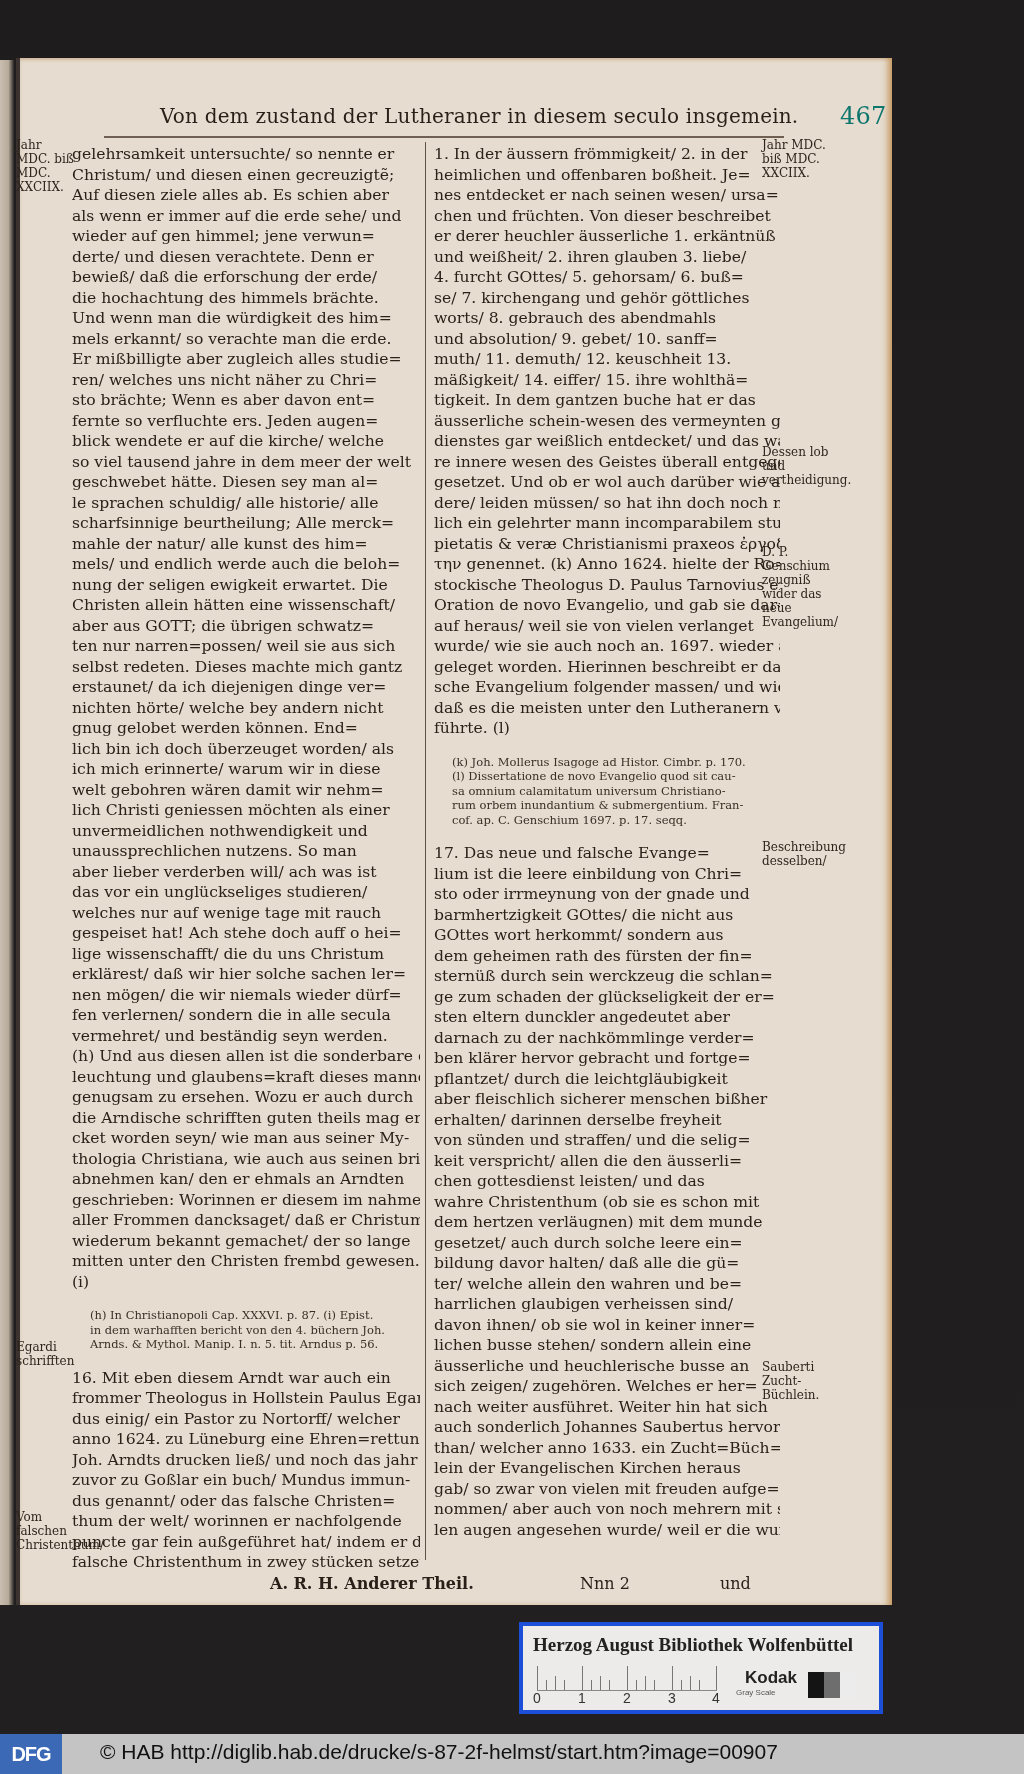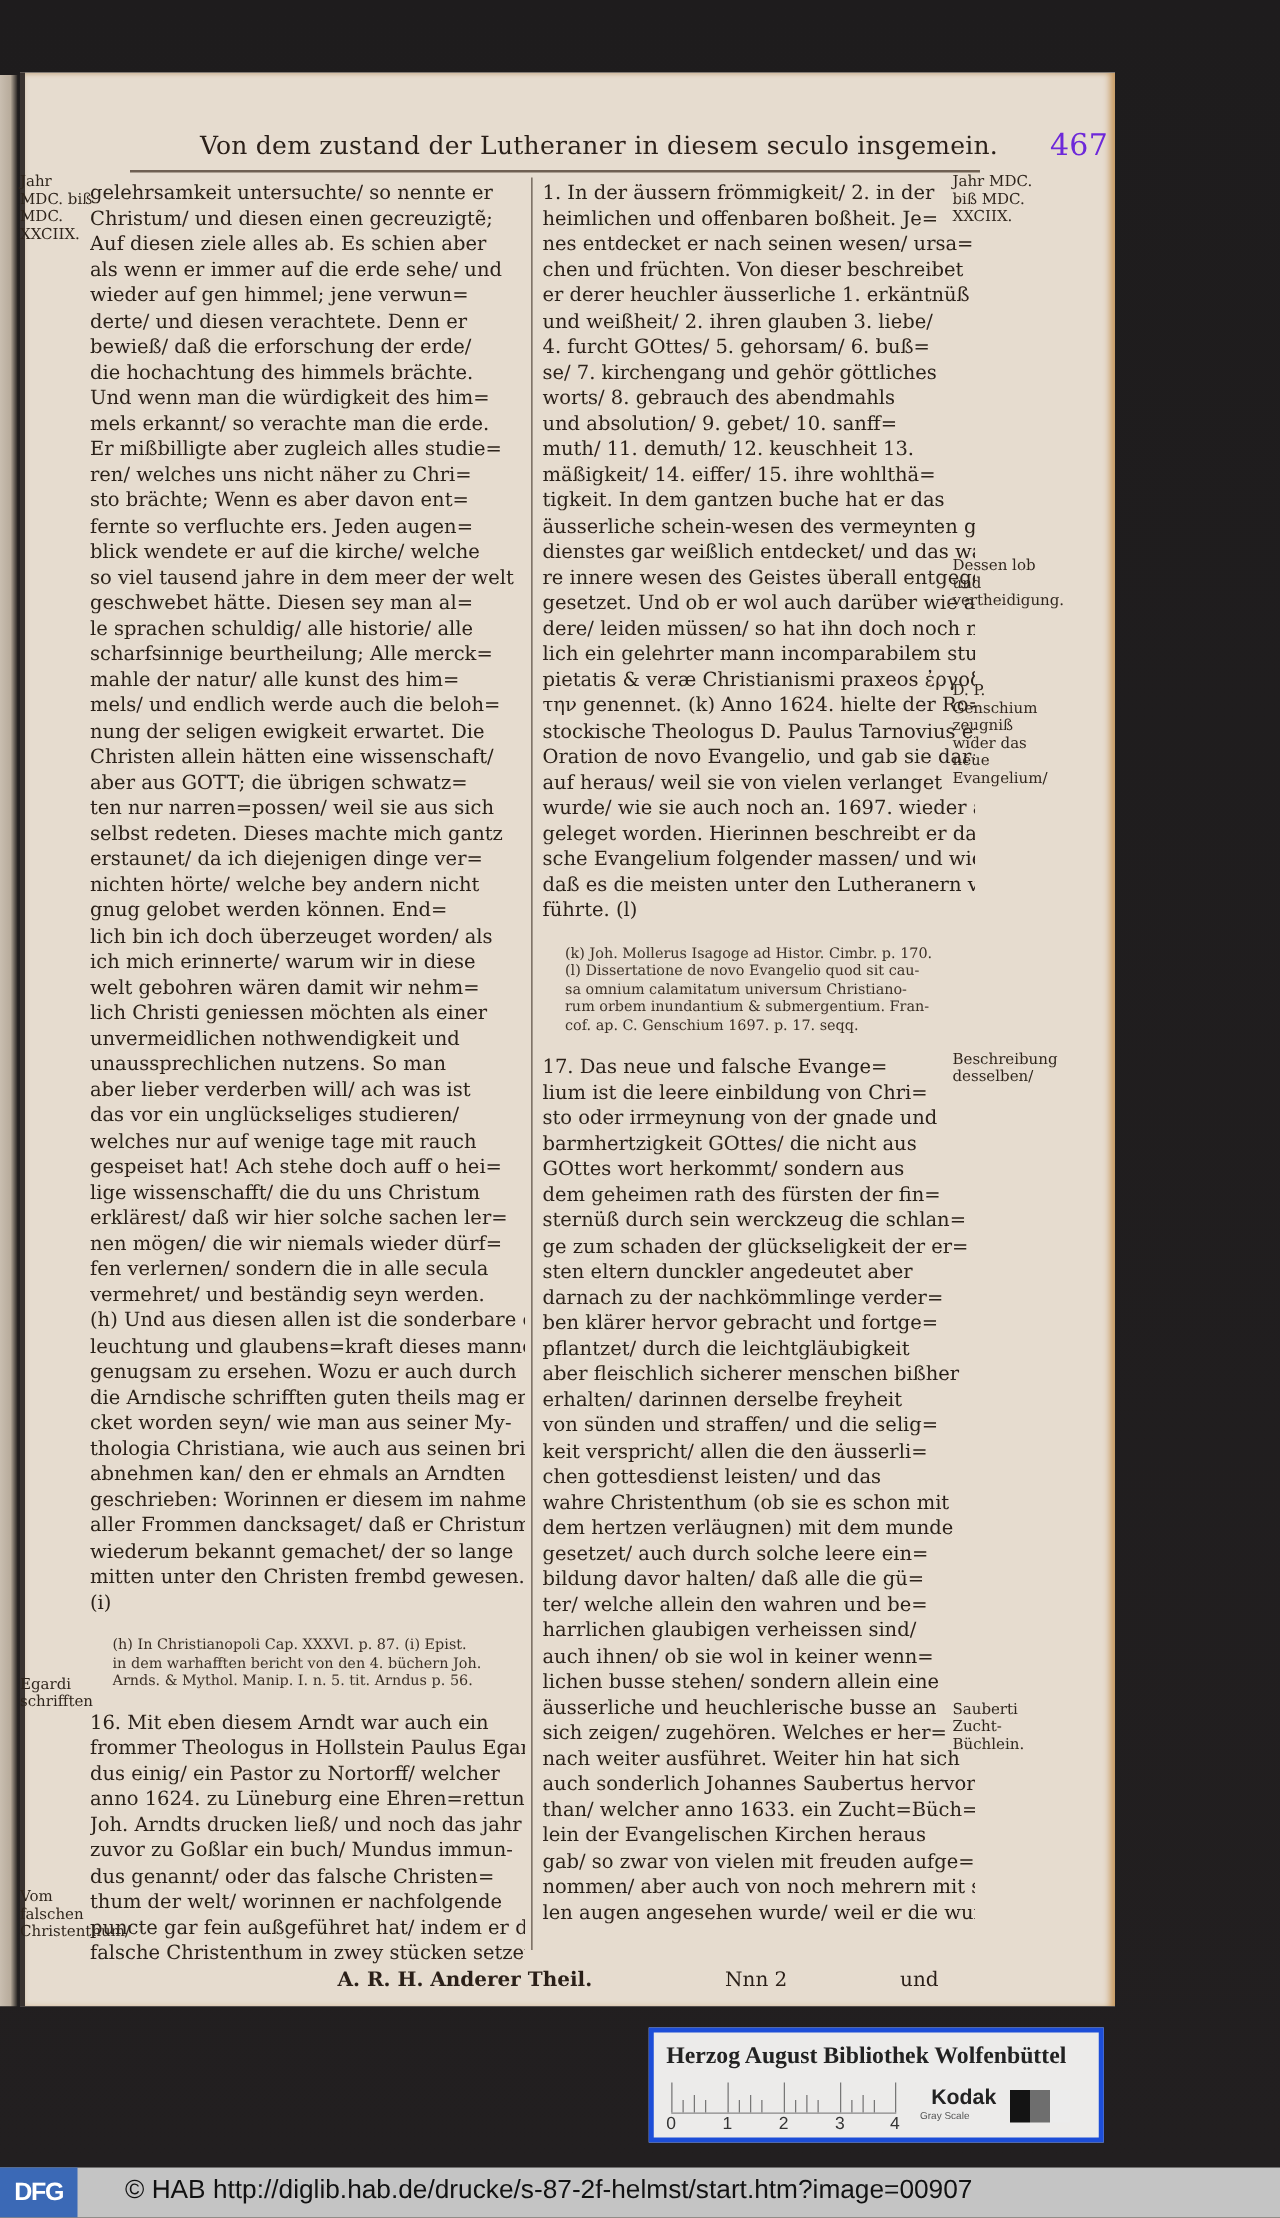--- a/index.html
+++ b/index.html
@@ -15,21 +15,21 @@
   .page {
     position:absolute; left:16px; top:58px; width:872px; height:1547px;
     background:#e6dccf;
     box-shadow: inset -6px 0 6px -2px #c79a62, inset 0 2px 3px #d4c3ad;
     border-left:4px solid #3a3330;
   }
   .running-head {
     position:absolute; left:140px; top:46px; width:620px;
     font-size:20px; color:#2a1f18; letter-spacing:0.2px; white-space:nowrap;
   }
-  .page-number { position:absolute; left:680px; top:-2px; font-size:24px; color:#6d28d9; }
+  .page-number { position:absolute; left:680px; top:-2px; font-size:24px; color:#0f766e; }
   .head-rule { position:absolute; left:84px; top:78px; width:680px; height:2px; background:#6e5f52; }
   .col { position:absolute; font-size:15.6px; line-height:20.5px; color:#2b2119; }
   .col-left { left:52px; top:86px; width:348px; text-align:justify; }
   .col-right { left:414px; top:86px; width:346px; text-align:justify; }
   .col-divider { position:absolute; left:405px; top:84px; width:1px; height:1418px; background:#5d5046; }
   .col .line { display:block; white-space:nowrap; overflow:hidden; text-overflow:clip; }
   .footnote { font-size:11.5px; line-height:14.5px; color:#3b2f25; margin:16px 0 16px 18px; }
   .footnote .line { white-space:nowrap; }
   .marg { position:absolute; font-size:12px; line-height:14px; color:#2f251c; }
   .marg-l { left:-4px; width:58px; }
@@ -226,21 +226,21 @@
       <span class="line">erhalten/ darinnen derselbe freyheit</span>
       <span class="line">von sünden und straffen/ und die selig=</span>
       <span class="line">keit verspricht/ allen die den äusserli=</span>
       <span class="line">chen gottesdienst leisten/ und das</span>
       <span class="line">wahre Christenthum (ob sie es schon mit</span>
       <span class="line">dem hertzen verläugnen) mit dem munde</span>
       <span class="line">gesetzet/ auch durch solche leere ein=</span>
       <span class="line">bildung davor halten/ daß alle die gü=</span>
       <span class="line">ter/ welche allein den wahren und be=</span>
       <span class="line">harrlichen glaubigen verheissen sind/</span>
-      <span class="line">auch ihnen/ ob sie wol in keiner wenn=</span>
+      <span class="line">davon ihnen/ ob sie wol in keiner inner=</span>
       <span class="line">lichen busse stehen/ sondern allein eine</span>
       <span class="line">äusserliche und heuchlerische busse an</span>
       <span class="line">sich zeigen/ zugehören. Welches er her=</span>
       <span class="line">nach weiter ausführet. Weiter hin hat sich</span>
       <span class="line">auch sonderlich Johannes Saubertus hervor ge=</span>
       <span class="line">than/ welcher anno 1633. ein Zucht=Büch=</span>
       <span class="line">lein der Evangelischen Kirchen heraus</span>
       <span class="line">gab/ so zwar von vielen mit freuden aufge=</span>
       <span class="line">nommen/ aber auch von noch mehrern mit sche=</span>
       <span class="line">len augen angesehen wurde/ weil er die wunden</span>

